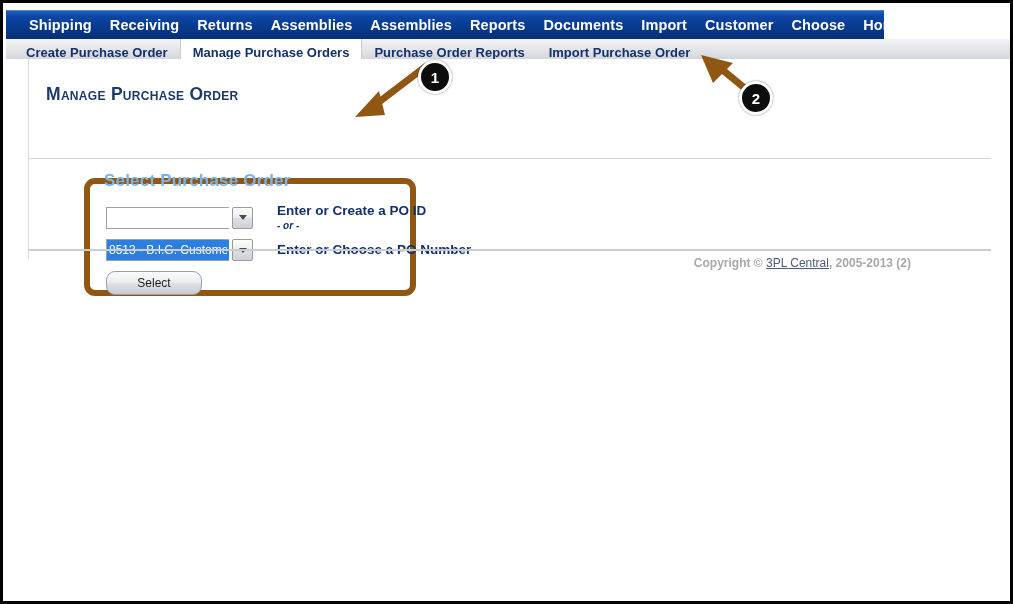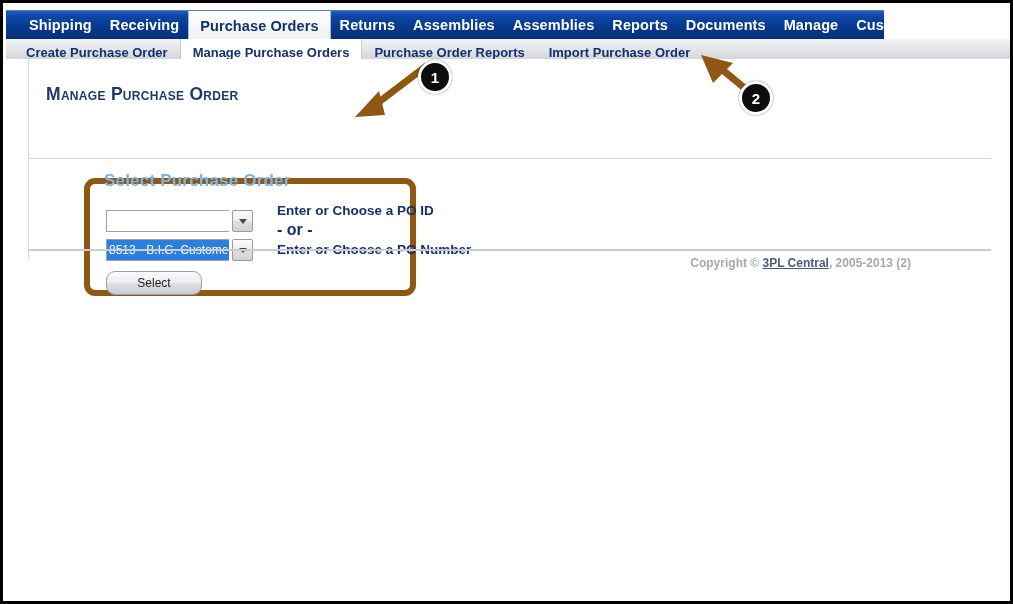--- a/index.html
+++ b/index.html
@@ -211,22 +211,23 @@
   .field-label {
     margin-left: 24px;
     font-size: 13.5px;
     font-weight: bold;
     color: #13306c;
     white-space: nowrap;
     line-height: 1.25;
   }
   .field-label .or-line {
     display: block;
-    font-weight: bold;
-    font-size: 16px;
+    font-style: italic;
+    font-weight: bold;
+    font-size: 10px;
     color: #13306c;
   }
 
   .select-button {
     width: 96px;
     height: 24px;
     box-sizing: border-box;
     border: 1px solid #9aa0a6;
     border-radius: 9px;
     background: linear-gradient(to bottom,
@@ -251,21 +252,21 @@
     right: 102px;
     top: 197px;
     font-size: 12px;
     font-weight: bold;
     color: #a8a8a8;
     white-space: nowrap;
   }
   .footer-text a {
     color: #4a5a80;
     text-decoration: underline;
-    font-weight: bold;
+    font-weight: normal;
   }
 
   
   .callout-badge {
     position: absolute;
     width: 34px;
     height: 34px;
     border-radius: 50%;
     background: #0d0d0d;
     border: 3px solid #ffffff;
@@ -293,40 +294,37 @@
 
 <div id="app-frame">
 
   <nav class="main-nav">
     <div class="main-nav-item">
       <span>Shipping</span>
     </div>
     <div class="main-nav-item">
       <span>Receiving</span>
     </div>
-    <div class="main-nav-item active">
-      <span>Purchase Orders</span>
-    </div>
     <div class="main-nav-item">
       <span>Returns</span>
     </div>
     <div class="main-nav-item">
       <span>Assemblies</span>
     </div>
     <div class="main-nav-item">
       <span>Assemblies</span>
     </div>
     <div class="main-nav-item">
       <span>Reports</span>
     </div>
     <div class="main-nav-item">
       <span>Documents</span>
     </div>
     <div class="main-nav-item">
-      <span>Manage</span>
+      <span>Import</span>
     </div>
     <div class="main-nav-item">
       <span>Customer</span>
     </div>
     <div class="main-nav-item">
       <span>Choose</span>
     </div>
     <div class="main-nav-item">
       <span>Home</span>
     </div>
@@ -359,21 +357,21 @@
       <div class="po-legend">Select Purchase Order</div>
 
       <div class="po-row po-row-1">
         <div class="combo">
           <input class="combo-input" type="text" value="" style="">
           <div class="combo-button">
             <span class="caret-down"></span>
           </div>
         </div>
         <div class="field-label">
-          <span>Enter or Choose a PO ID</span>
+          <span>Enter or Create a PO ID</span>
           <span class="or-line">- or -</span>
         </div>
       </div>
 
       <div class="po-row po-row-2">
         <div class="combo">
           <input class="combo-input selected-text" type="text" value="8513 - B.I.G. Custome" style="">
           <div class="combo-button">
             <span class="caret-down"></span>
           </div>

